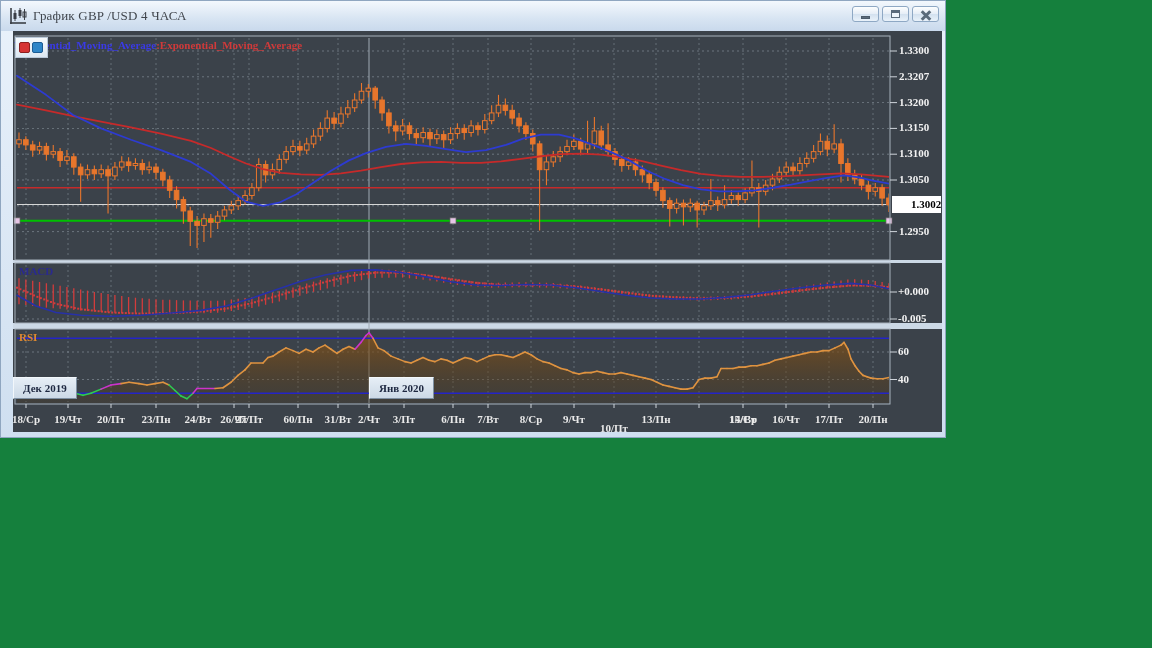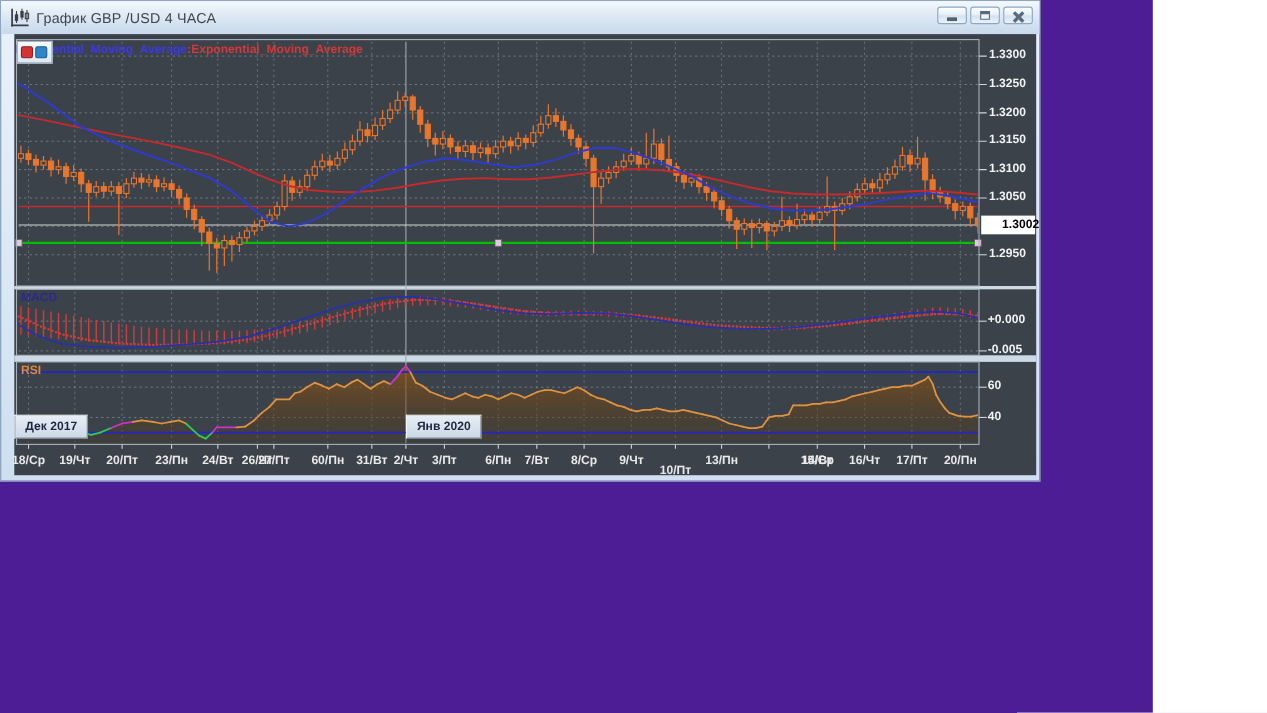--- a/index.html
+++ b/index.html
@@ -1,17 +1,17 @@
 <!DOCTYPE html>
 <html><head>
 <meta charset="utf-8">
 <style>
   html,body{margin:0;padding:0;background:#fff;}
-  #stage{position:relative;width:1048px;height:648px;background:#4c1d95;overflow:hidden;
-         font-family:Liberation Sans, sans-serif;}
+  #stage{position:relative;width:1152px;height:648px;background:#15803d;overflow:hidden;
+         font-family:Liberation Serif, serif;}
   #window{position:absolute;left:0;top:0;width:946px;height:438px;
           background:linear-gradient(#eaf2fb,#cfdff0);
           border:1px solid #8fa6c0;box-sizing:border-box;}
   #titlebar{position:absolute;left:0;top:0;width:100%;height:30px;
             background:linear-gradient(#f3f8fd,#d7e4f2 60%,#c9d9ec);
             display:flex;align-items:center;}
   #title-icon{width:18px;height:18px;margin:0 6px 0 8px;}
   #title-text{font-size:13px;color:#41464d;letter-spacing:.2px;}
   .winbtns{position:absolute;right:6px;top:5px;display:flex;gap:3px;}
   .winbtn{width:27px;height:16px;border:1px solid #8ea8c4;border-radius:3px;
@@ -1025,21 +1025,21 @@
       <span class="swatch" id="sw-blue"></span>
     </div>
 
     <div id="macd-label" class="panel-label">MACD</div>
     <div id="rsi-label" class="panel-label">RSI</div>
 
     <div id="cur-price">1.3002</div>
 
     <div id="labels-layer">
         <div class="axlabel" style="left: 898px; top: 43px;">1.3300</div>
-        <div class="axlabel" style="left: 898px; top: 68.8px;">1.3250</div>
+        <div class="axlabel" style="left: 898px; top: 68.8px;">2.3207</div>
         <div class="axlabel" style="left: 898px; top: 94.6px;">1.3200</div>
         <div class="axlabel" style="left: 898px; top: 120.4px;">1.3150</div>
         <div class="axlabel" style="left: 898px; top: 146.2px;">1.3100</div>
         <div class="axlabel" style="left: 898px; top: 172px;">1.3050</div>
         <div class="axlabel" style="left: 898px; top: 223.6px;">1.2950</div>
         <div class="axlabel" style="left: 897px; top: 284px; text-align: center;">+0.000</div>
         <div class="axlabel" style="left: 897px; top: 311px;">-0.005</div>
         <div class="axlabel" style="left: 897px; top: 344px;">60</div>
         <div class="axlabel" style="left: 897px; top: 371.5px;">40</div>
         <div class="xlabel" style="left: 25px; top: 412px;">18/Ср</div>
@@ -1057,17 +1057,17 @@
         <div class="xlabel" style="left: 487px; top: 412px;">7/Вт</div>
         <div class="xlabel" style="left: 530px; top: 412px;">8/Ср</div>
         <div class="xlabel" style="left: 573px; top: 412px;">9/Чт</div>
         <div class="xlabel" style="left: 613px; top: 421px;">10/Пт</div>
         <div class="xlabel" style="left: 655px; top: 412px;">13/Пн</div>
         <div class="xlabel" style="left: 698px; top: 412px; margin-left: 44px;">14/Вт</div>
         <div class="xlabel" style="left: 742px; top: 412px;">15/Ср</div>
         <div class="xlabel" style="left: 785px; top: 412px;">16/Чт</div>
         <div class="xlabel" style="left: 828px; top: 412px;">17/Пт</div>
         <div class="xlabel" style="left: 872px; top: 412px;">20/Пн</div>
-        <div class="period-box" style="left: 12px;">Дек 2017</div>
+        <div class="period-box" style="left: 12px;">Дек 2019</div>
         <div class="period-box" style="left: 368px;">Янв 2020</div>
       </div>
   </div>
 </div>
 
 </body></html>

